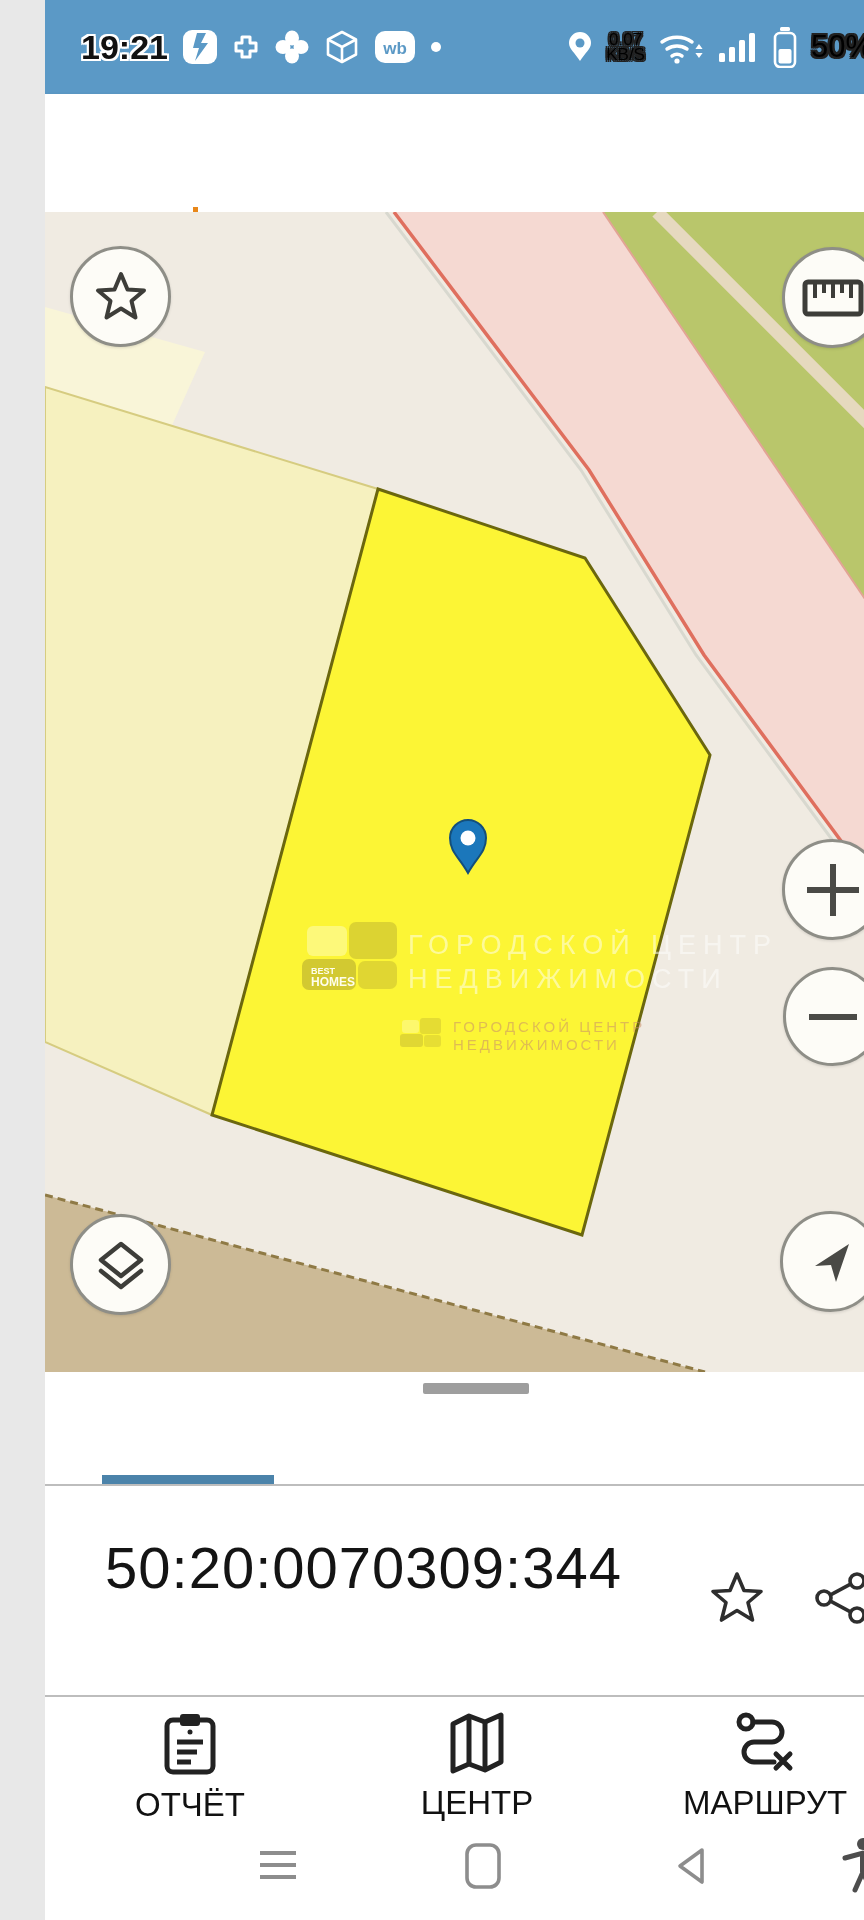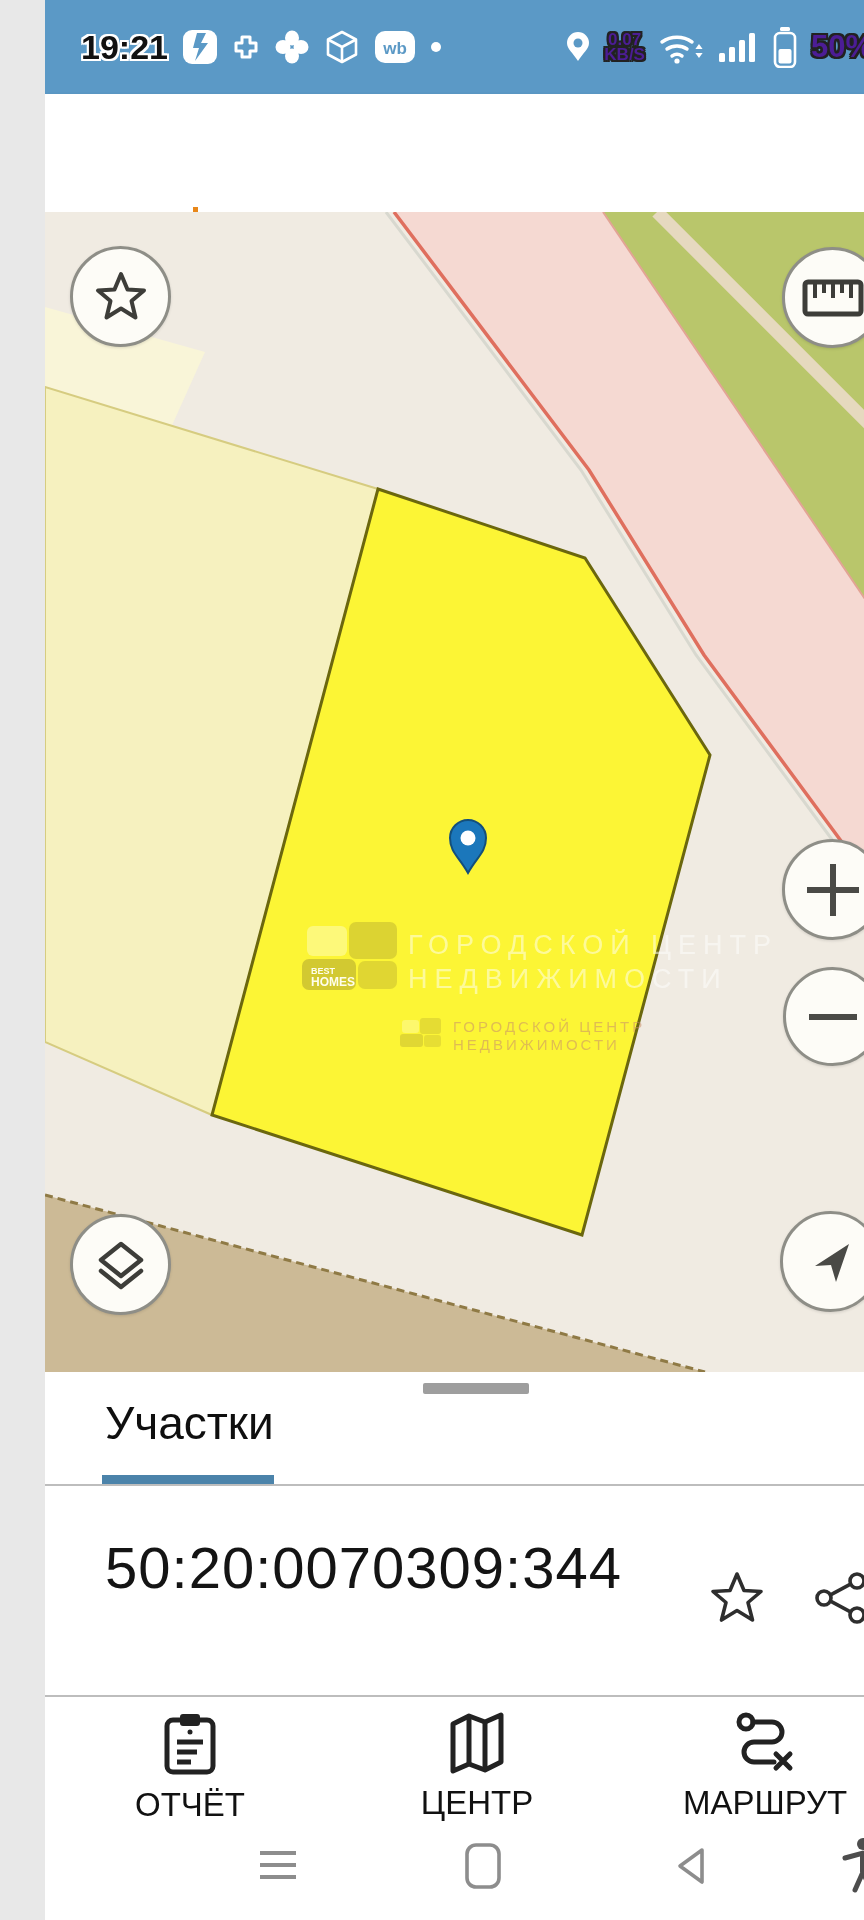--- a/index.html
+++ b/index.html
@@ -4,21 +4,21 @@
 <style>
   html,body{margin:0;padding:0;background:#e8e8e8;font-family:"Liberation Sans",sans-serif;}
   .screen{position:relative;width:864px;height:1920px;background:#ffffff;overflow:hidden;margin-left:45px;}
   .abs{position:absolute;}
 
   
   .statusbar{left:0;top:0;width:864px;height:94px;background:#5b99c6;display:flex;align-items:center;justify-content:space-between;padding:0 36px;box-sizing:border-box;}
   .sb-left,.sb-right{display:flex;align-items:center;gap:14px;}
   .sb-time{font-size:34px;font-weight:bold;color:#111;
     text-shadow:-2px 0 0 #fff,2px 0 0 #fff,0 -2px 0 #fff,0 2px 0 #fff,-2px -2px 0 #fff,2px 2px 0 #fff,-2px 2px 0 #fff,2px -2px 0 #fff;}
-  .sb-out{color:#4c1d95;font-weight:bold;
+  .sb-out{color:#000000;font-weight:normal;
     text-shadow:-2px 0 0 #222,2px 0 0 #222,0 -2px 0 #222,0 2px 0 #222,-2px -2px 0 #222,2px 2px 0 #222,-2px 2px 0 #222,2px -2px 0 #222;}
   .sb-kb{font-size:17px;line-height:15px;text-align:center;}
   .sb-batt-txt{font-size:31px;}
   .sb-ic{display:flex;align-items:center;justify-content:center;}
 
   
   .searchbar{left:0;top:94px;width:864px;height:118px;background:#fff;box-shadow:0 2px 4px rgba(0,0,0,0.18);}
   .search-underline{left:125px;top:209px;width:731px;height:2px;background:#9a9a9a;}
   .search-caret{left:148px;top:113px;width:5px;height:80px;background:#e8871a;}
   .search-text{left:160px;top:127px;font-size:47px;color:#161616;}
@@ -230,21 +230,20 @@
       </svg>
   </div>
   <div class="map-btn" style="left:735px;top:1211px;">
     <svg width="56" height="56" viewBox="0 0 56 56">
         <path d="M46 10 L12 32 L28 31 L33 48 Z" fill="#4a4a46"></path>
       </svg>
   </div>
 
   <div class="abs sheet"></div>
   <div class="abs handle"></div>
-  <div class="abs tab-label">Участки</div>
   <div class="abs tab-indicator"></div>
   <div class="abs divider" style="top:1484px;"></div>
 
   <div class="abs parcel-number">50:20:0070309:344</div>
 
   <div class="row-icon" style="left:662px;top:1568px;">
     <svg width="60" height="60" viewBox="0 0 60 60">
         <path d="M30 6 L37 22.5 L54 23.5 L41 34.5 L45.5 52 L30 42.5 L14.5 52 L19 34.5 L6 23.5 L23 22.5 Z" fill="none" stroke="#2e2e2e" stroke-width="3.6" stroke-linejoin="round"></path>
       </svg>
   </div>

